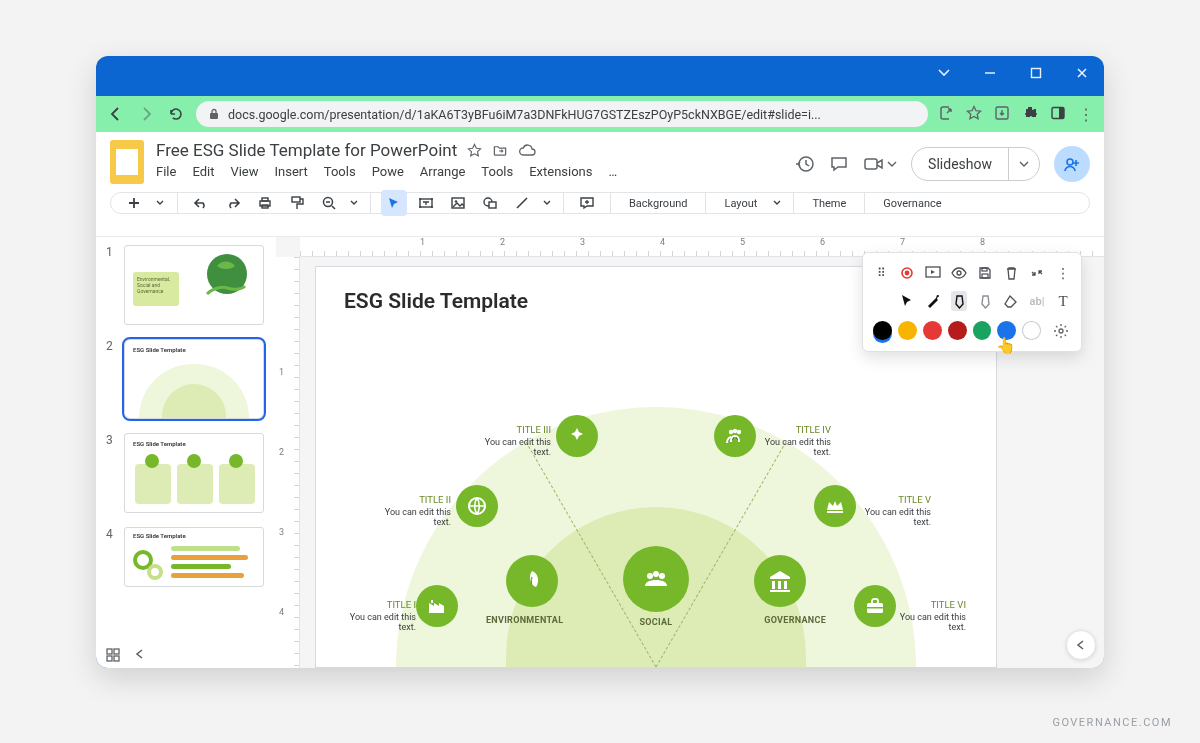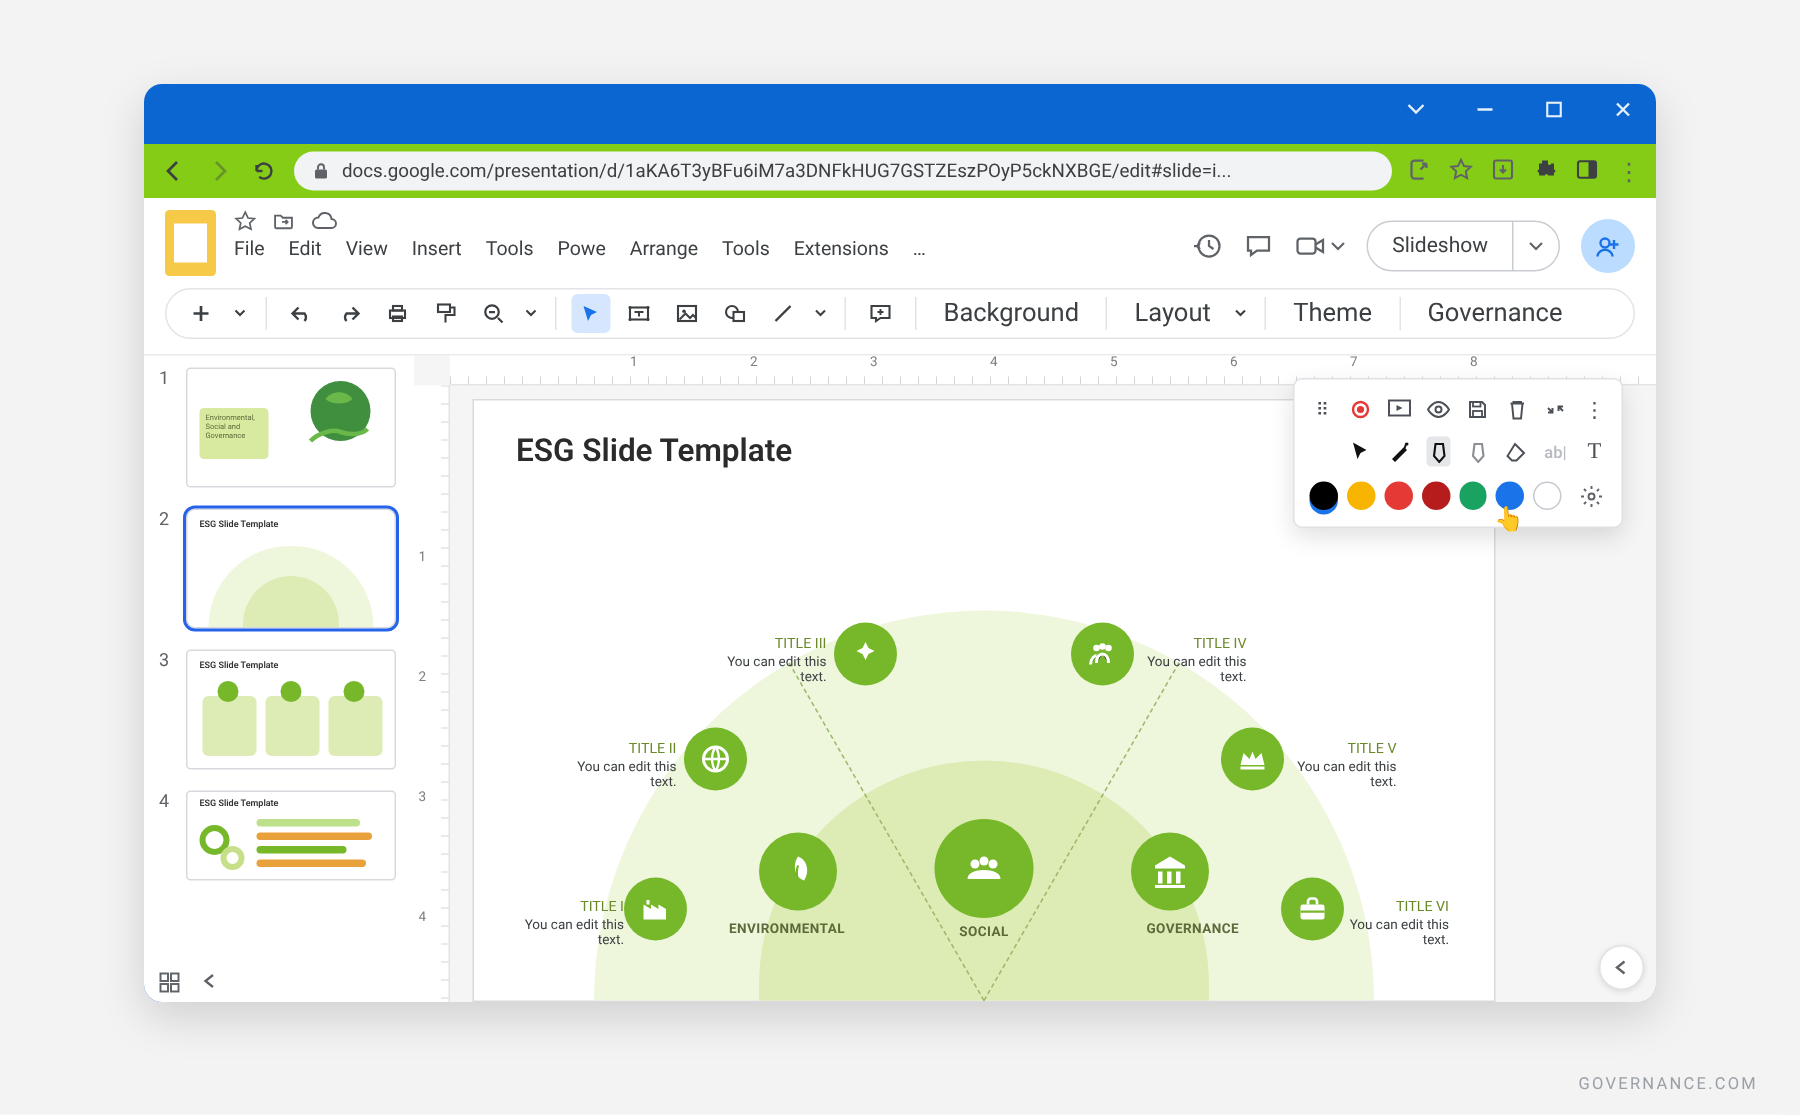--- a/index.html
+++ b/index.html
@@ -37,21 +37,21 @@
     display:flex; align-items:center; gap:8px; padding:0 10px;
     font-size:12px; color:#3c4043; max-width:230px;
   }
   .tab .favicon { width:16px; height:16px; background:#f7c948; border-radius:2px; position:relative; }
   .tab .favicon::after { content:""; position:absolute; inset:3px; background:#fff; clip-path: polygon(0 0,100% 0,100% 100%,0 100%); border-radius:1px; }
   .tab .close { color:#5f6368; font-size:14px; }
   .newtab { width:26px; height:26px; border-radius:50%; display:flex;align-items:center;justify-content:center; color:#e6f0ff; font-size:18px; }
   
   .addr-row {
     position:absolute; top:40px; left:0; right:0;
-    background:#84cc16; height:36px; display:flex; align-items:center; gap:10px;
+    background:#86efac; height:36px; display:flex; align-items:center; gap:10px;
     padding:0 10px;
   }
   .addr-icon { color:#5f6368; width:20px; display:flex; justify-content:center; }
   .addr-box {
     flex:1; height:26px; background:#f1f3f4; border-radius:14px;
     display:flex; align-items:center; gap:8px; padding:0 12px;
     font-size:12.5px; color:#3c4043; overflow:hidden; white-space:nowrap;
   }
   .addr-right { display:flex; gap:12px; color:#5f6368; }
   
@@ -81,23 +81,23 @@
     display:flex; align-items:center;
   }
   .slideshow-btn .label { padding:0 16px; font-size:14px; color:#3c4043;}
   .slideshow-btn .drop { padding:0 10px; border-left:1px solid #c9ccd1; height:100%; display:flex;align-items:center;}
   .share-btn {
     width:36px; height:36px; border-radius:50%; background:#bcdcff;
     display:flex; align-items:center; justify-content:center; color:#1a73e8;
   }
   
   .toolbar {
-    margin:8px 14px 0; height:34px; border:1px solid #e2e4e8; border-radius:22px;
+    margin:8px 14px 12px; height:22px; border:1px solid #e2e4e8; border-radius:22px;
     display:flex; align-items:center; gap:6px; padding:0 10px;
-    font-size:17px; color:#3c4043;
+    font-size:11px; color:#3c4043;
   }
   .tb-ic { width:26px; height:26px; display:flex; align-items:center; justify-content:center; color:#3c4043; border-radius:4px;}
   .tb-ic.sel { background:#d6e6ff; }
   .tb-sep { width:1px; height:22px; background:#e1e3e7; margin:0 4px;}
   .tb-text { padding:0 8px; color:#3c4043;}
   
   .main {
     flex:1; display:flex; overflow:hidden; border-top:1px solid #e8eaec; margin-top:10px;
   }
   .thumbs {
@@ -287,20 +287,21 @@
       <span style="font-size:16px;color:#5f6368;">⋮</span>
     </div>
   </div>
 
   <div class="app">
 
     <div class="gs-header">
       <div class="gs-logo"></div>
       <div class="gs-titleblock">
         <div class="gs-title">
+          <span>Free ESG Slide Template for PowerPoint</span>
           <span class="icons">
             <span>
                 <svg width="15" height="15" viewBox="0 0 16 16">
                   <path d="M8 1.5l2 4.2 4.5.5-3.3 3 .9 4.5L8 11.5l-4.1 2.2.9-4.5L1.5 6.2 6 5.7z" fill="none" stroke="#5f6368" stroke-width="1.2"></path>
                 </svg>
               </span>
             <span>
                 <svg width="16" height="15" viewBox="0 0 16 16">
                   <path d="M2 4h4l1.5 1.5H14V12a1 1 0 0 1-1 1H3a1 1 0 0 1-1-1z" fill="none" stroke="#5f6368" stroke-width="1.3"></path>
                   <path d="M7 8.5h4m-1.5-1.5 1.5 1.5-1.5 1.5" fill="none" stroke="#5f6368" stroke-width="1.2"></path>

